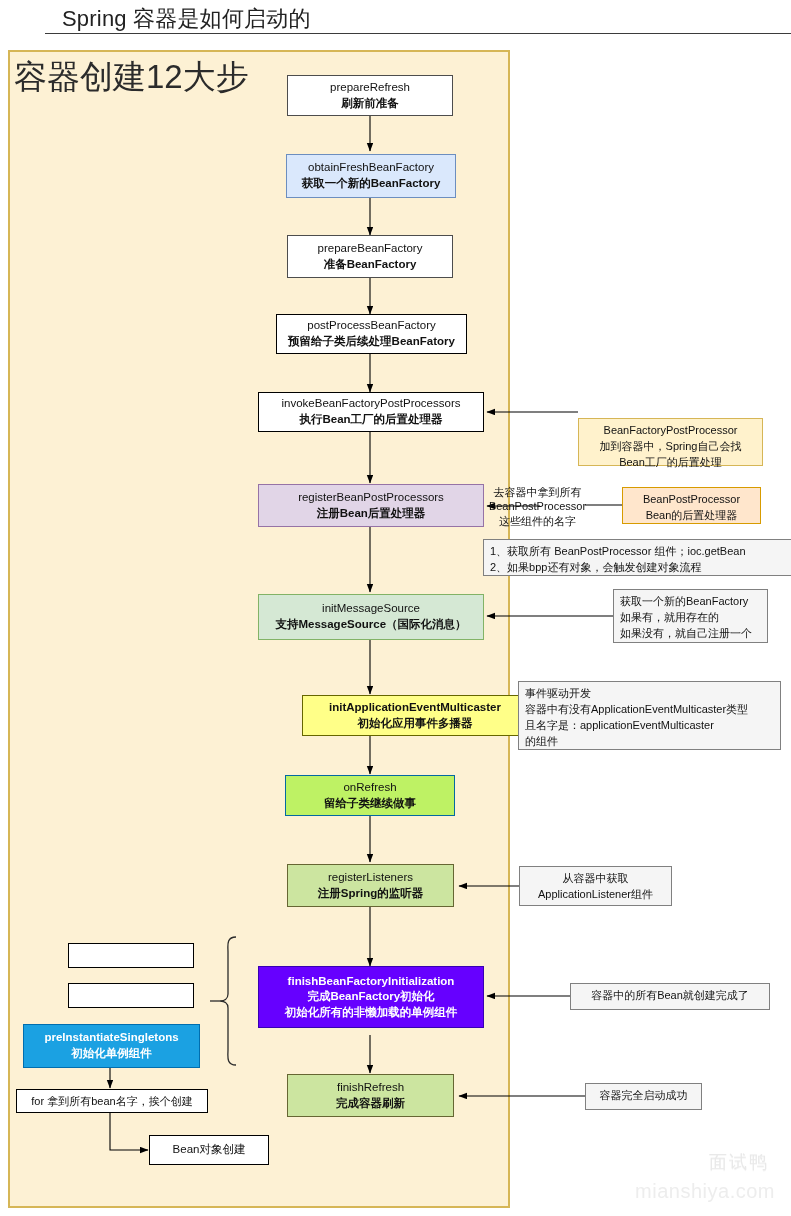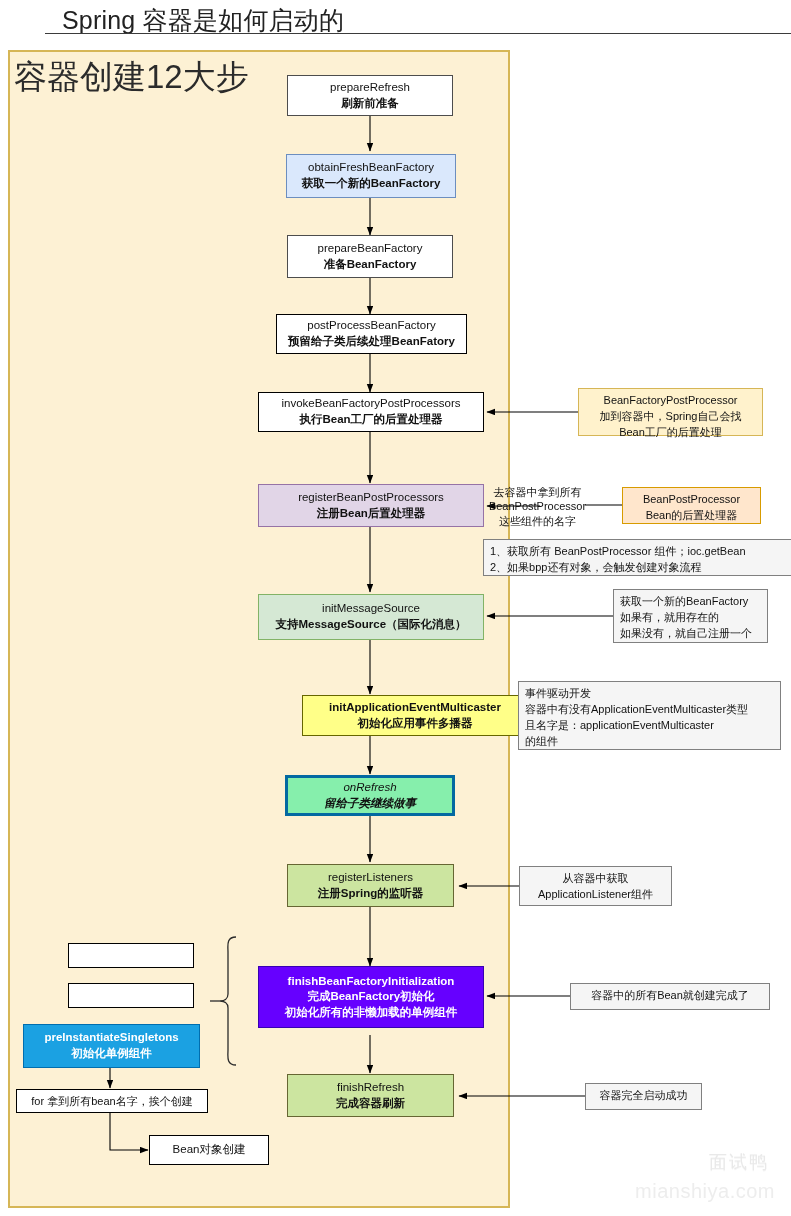--- a/index.html
+++ b/index.html
@@ -17,21 +17,21 @@
   #page-root {
     position: absolute;
     left: 0; top: 0;
     width: 791px; height: 1216px;
   }
 
   
   .page-title {
     position: absolute;
     left: 62px; top: 4px;
-    font-size: 25px;
+    font-size: 22px;
     color: #222222;
     letter-spacing: 0.2px;
     white-space: nowrap;
   }
   .title-rule {
     position: absolute;
     left: 45px; top: 33px;
     width: 746px; height: 1px;
     background: #3b3b3b;
   }
@@ -73,22 +73,22 @@
 
   .n-white  { background: #ffffff;  border: 1px solid #4d4d4d; }
   .n-blue   { background: #dae8fc;  border: 1px solid #6c8ebf; }
   .n-purple { background: #e1d5e7;  border: 1px solid #9673a6; }
   .n-green  { background: #d5e8d4;  border: 1px solid #82b366; }
   .n-yellow { background: #ffff88;  border: 1px solid #666600; margin-left: 44px; }
   .n-olive  { background: #cce5a0;  border: 1px solid #666633; }
   .n-violet { background: #6600ff;  border: 1px solid #3700b3; color: #ffffff; }
   .n-cyan   { background: #1ba1e2;  border: 1px solid #006eaf; color: #ffffff; }
   .n-plain  { background: #ffffff;  border: 1px solid #000000; }
-  .n-gray   { background: #86efac;  border: 3px solid #0369a1; font-style: italic; }
-  .n-cream  { background: #fff2cc;  border: 1px solid #d6b656; }
+  .n-gray   { background: #bef264;  border: 1px solid #0369a1; }
+  .n-cream  { background: #fff2cc;  border: 1px solid #d6b656; margin-top: 30px; }
   .n-orange { background: #ffe6cc;  border: 1px solid #d79b00; }
 
   .node.bold-text .l1,
   .node.bold-text .l2,
   .node.bold-text .l3 { font-weight: bold; }
 
   
   .note {
     position: absolute;
     box-sizing: border-box;

